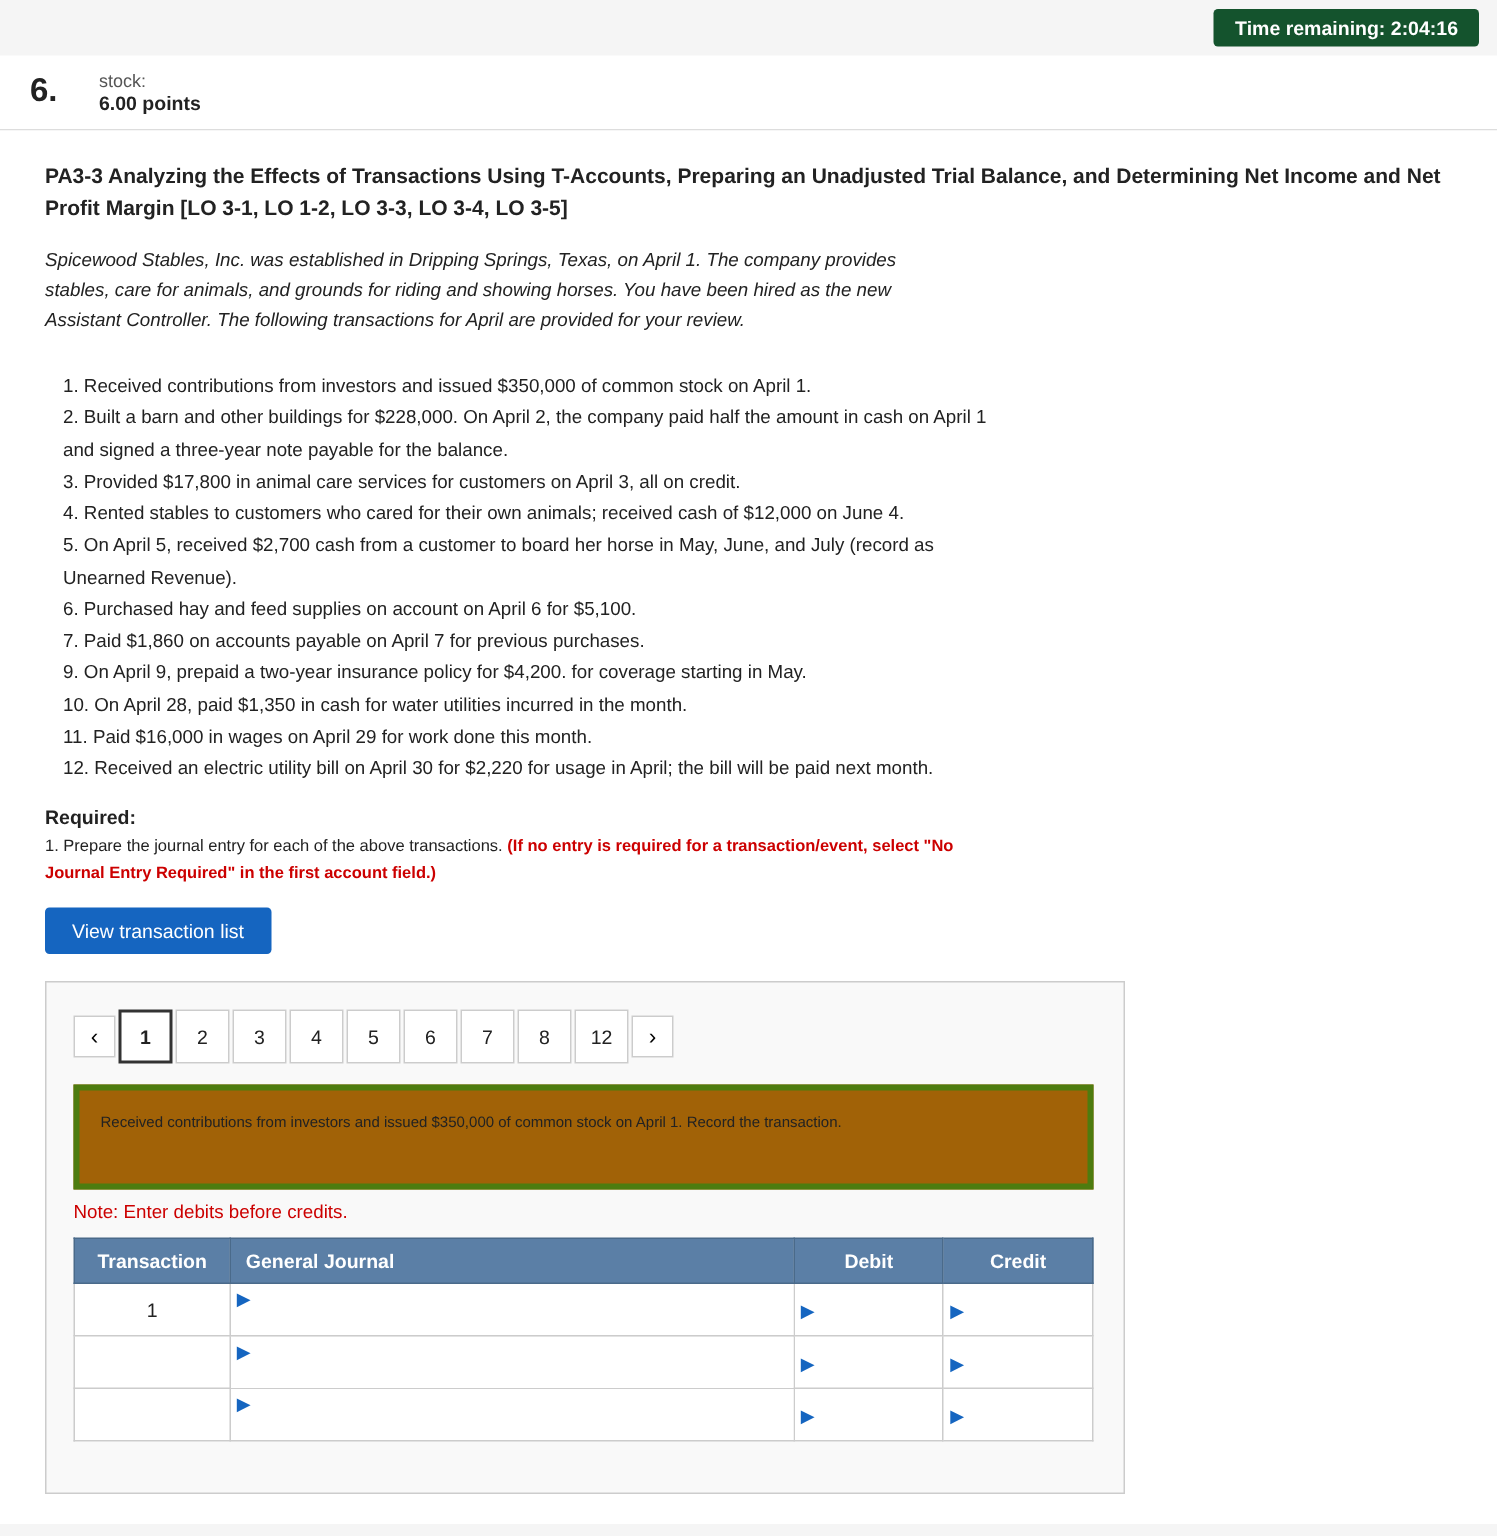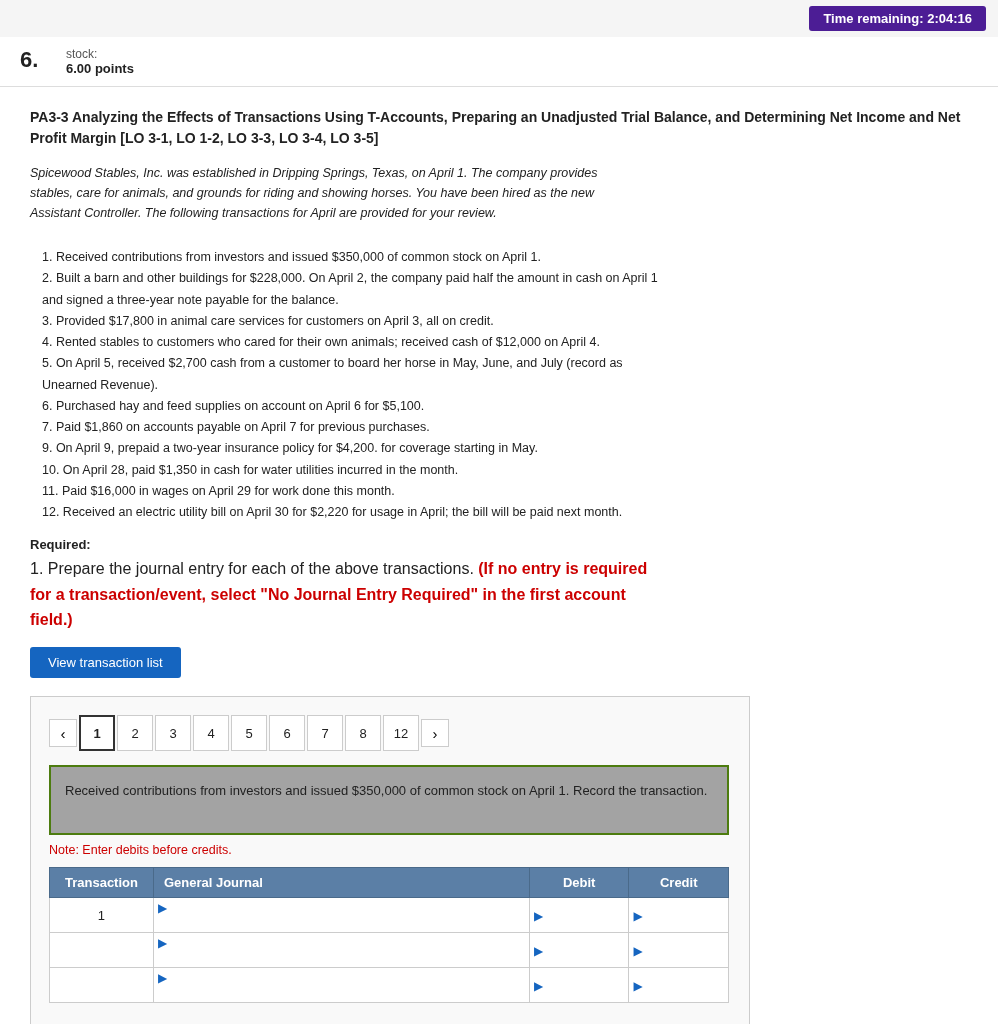--- a/index.html
+++ b/index.html
@@ -5,21 +5,21 @@
     * { box-sizing: border-box; margin: 0; padding: 0; }
     body { font-family: Arial, sans-serif; font-size: 13px; background: #f5f5f5; color: #222; }
 
     .top-bar {
       background: #f5f5f5;
       display: flex;
       justify-content: flex-end;
       padding: 6px 12px;
     }
     .timer-badge {
-      background: #4c1d95;
+      background: #14532d;
       color: white;
       font-size: 13px;
       font-weight: bold;
       padding: 5px 14px;
       border-radius: 3px;
     }
 
     .question-header {
       background: white;
       border-bottom: 1px solid #ddd;
@@ -61,21 +61,21 @@
       font-size: 12.5px;
       line-height: 1.7;
       margin-bottom: 14px;
       max-width: 640px;
     }
     .transactions-list li { margin-left: 12px; list-style: none; }
 
     .required-section { margin-bottom: 14px; }
     .required-label { font-weight: bold; font-size: 13px; margin-bottom: 4px; }
     .required-text {
-      font-size: 16px;
+      font-size: 11px;
       line-height: 1.6;
       max-width: 640px;
     }
     .required-text .red-text { color: #cc0000; font-weight: bold; }
 
     .view-btn {
       background: #1565c0;
       color: white;
       border: none;
       padding: 8px 18px;
@@ -122,24 +122,24 @@
       display: flex; align-items: center; justify-content: center;
       cursor: pointer;
       font-size: 13px;
     }
     .tab-item.active {
       border: 2px solid #333;
       font-weight: bold;
     }
 
     .description-box {
-      border: 2px solid #4d7c0f;
-      background: #a3a3a3;
+      border: 4px solid #4d7c0f;
+      background: #a16207;
       padding: 14px;
-      font-size: 13px;
+      font-size: 10px;
       line-height: 1.6;
       margin-bottom: 8px;
       min-height: 70px;
       max-width: 680px;
     }
 
     .note-text {
       color: #cc0000;
       font-size: 12.5px;
       margin-bottom: 10px;
@@ -212,21 +212,21 @@
 <div class="main-content">
 
   <div class="problem-title">PA3-3 Analyzing the Effects of Transactions Using T-Accounts, Preparing an Unadjusted Trial Balance, and Determining Net Income and Net Profit Margin [LO 3-1, LO 1-2, LO 3-3, LO 3-4, LO 3-5]</div>
 
   <div class="problem-description">Spicewood Stables, Inc. was established in Dripping Springs, Texas, on April 1. The company provides stables, care for animals, and grounds for riding and showing horses. You have been hired as the new Assistant Controller. The following transactions for April are provided for your review.</div>
 
   <ol class="transactions-list">
   <li>1. Received contributions from investors and issued  $350,000 of common stock on April 1.</li>
       <li>2. Built a barn and other buildings for $228,000. On April 2, the company paid half the amount in cash on April 1 and signed a three-year note payable for the balance.</li>
       <li>3. Provided $17,800 in animal care services for customers on April 3, all on credit.</li>
-      <li>4. Rented stables to customers who cared for their own animals; received cash of $12,000 on April 4.</li>
+      <li>4. Rented stables to customers who cared for their own animals; received cash of $12,000 on June 4.</li>
       <li>5. On April 5, received $2,700 cash from a customer  to board her horse in May, June, and July (record as Unearned Revenue).</li>
       <li>6. Purchased hay and feed supplies on account on April 6 for $5,100.</li>
       <li>7. Paid $1,860 on accounts payable on April 7 for previous purchases.</li>
       <li>9. On April 9, prepaid a two-year insurance policy for $4,200. for coverage starting in May.</li>
       <li>10. On April 28, paid $1,350 in cash for water utilities incurred in the month.</li>
       <li>11. Paid $16,000 in wages on April 29 for work done this month.</li>
       <li>12. Received an electric utility bill on April 30 for $2,220 for usage in April; the bill will be paid next month.</li>
     </ol>
 
   <div class="required-section">

